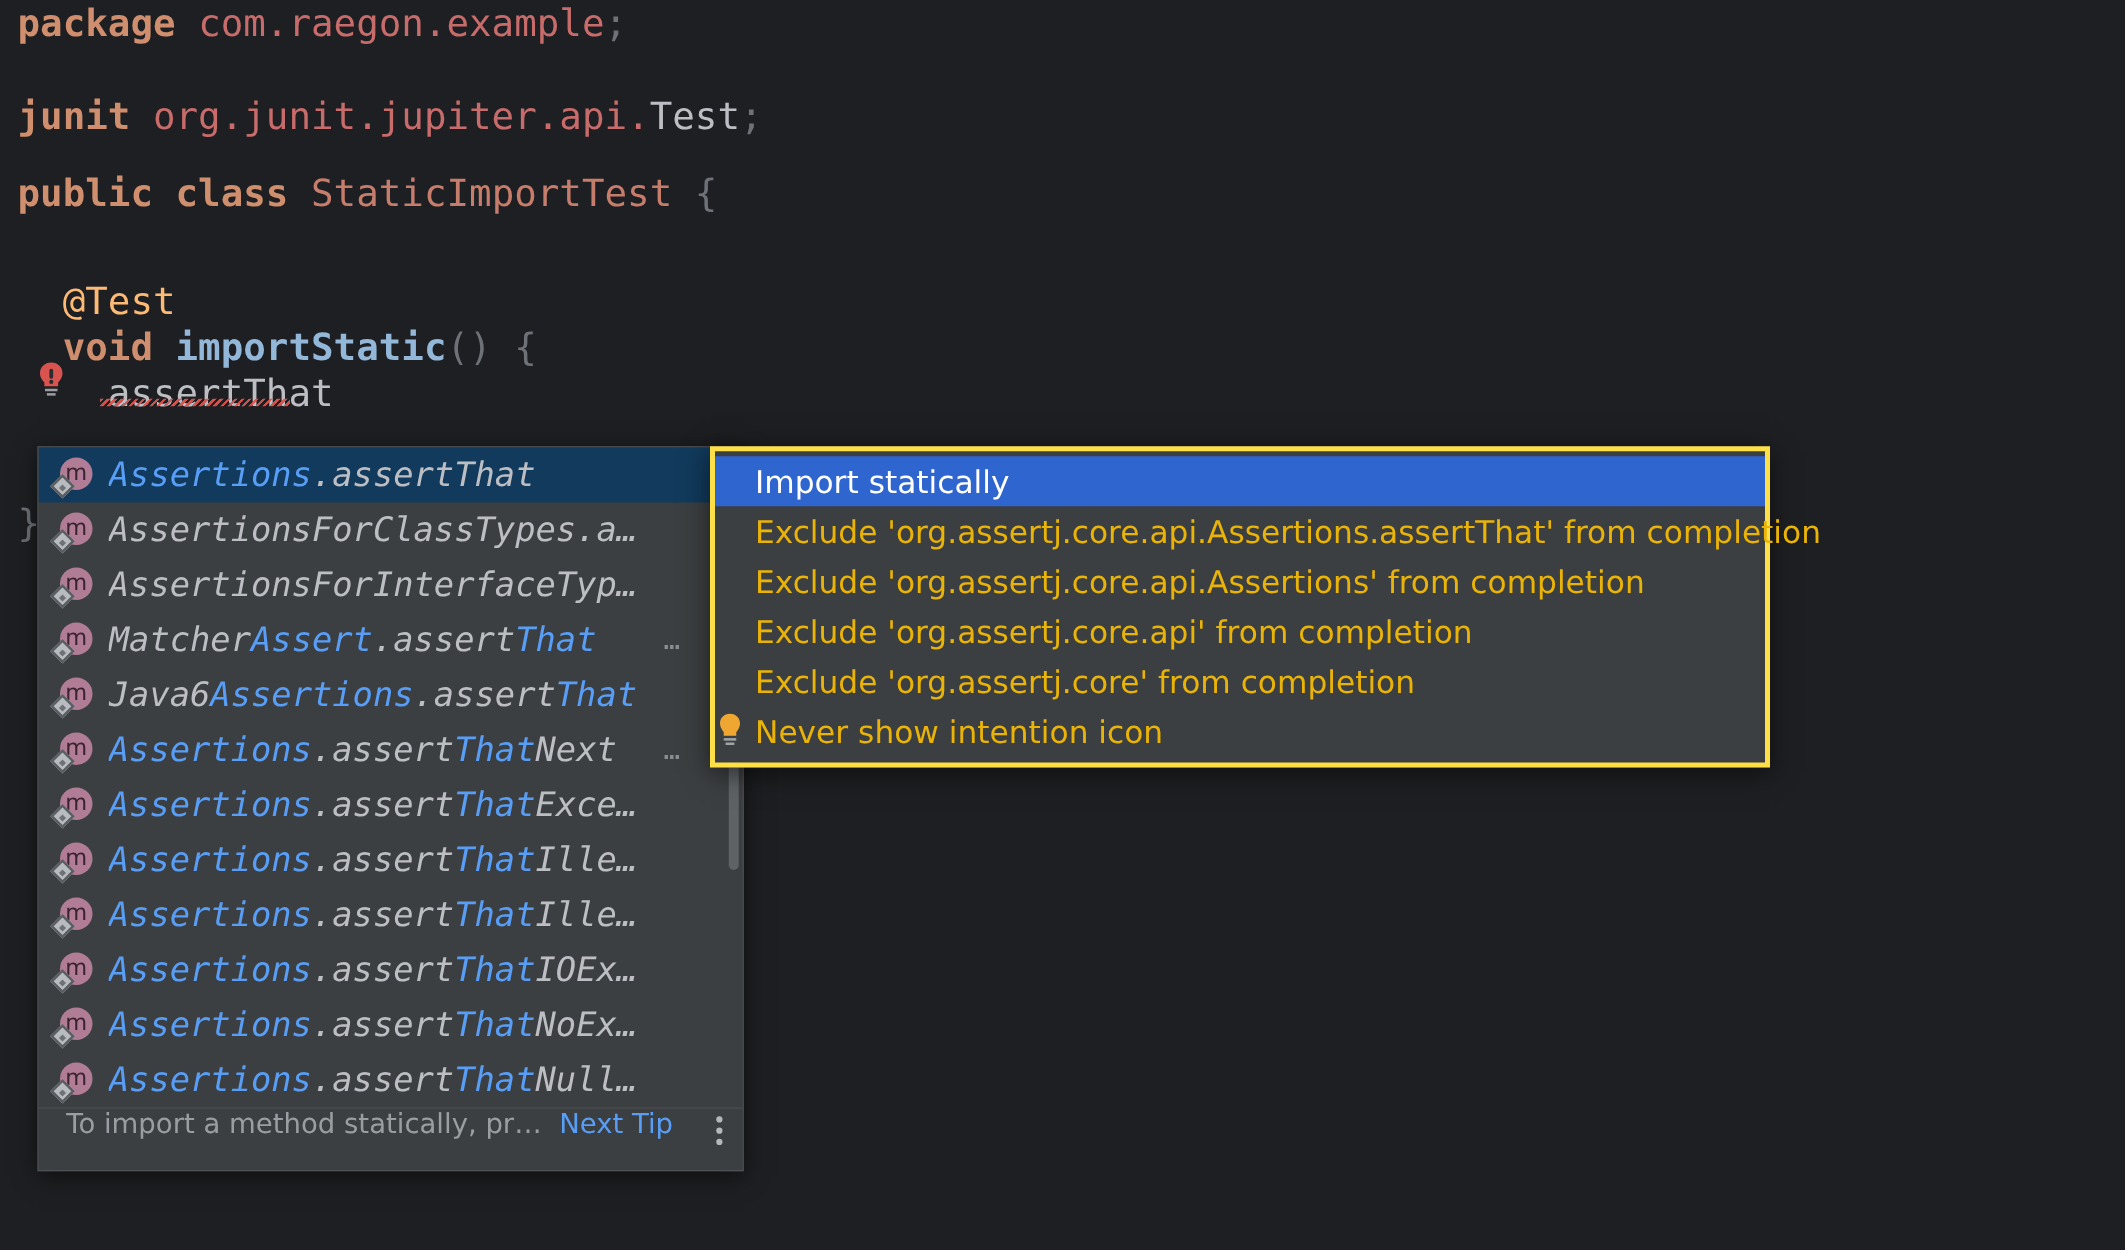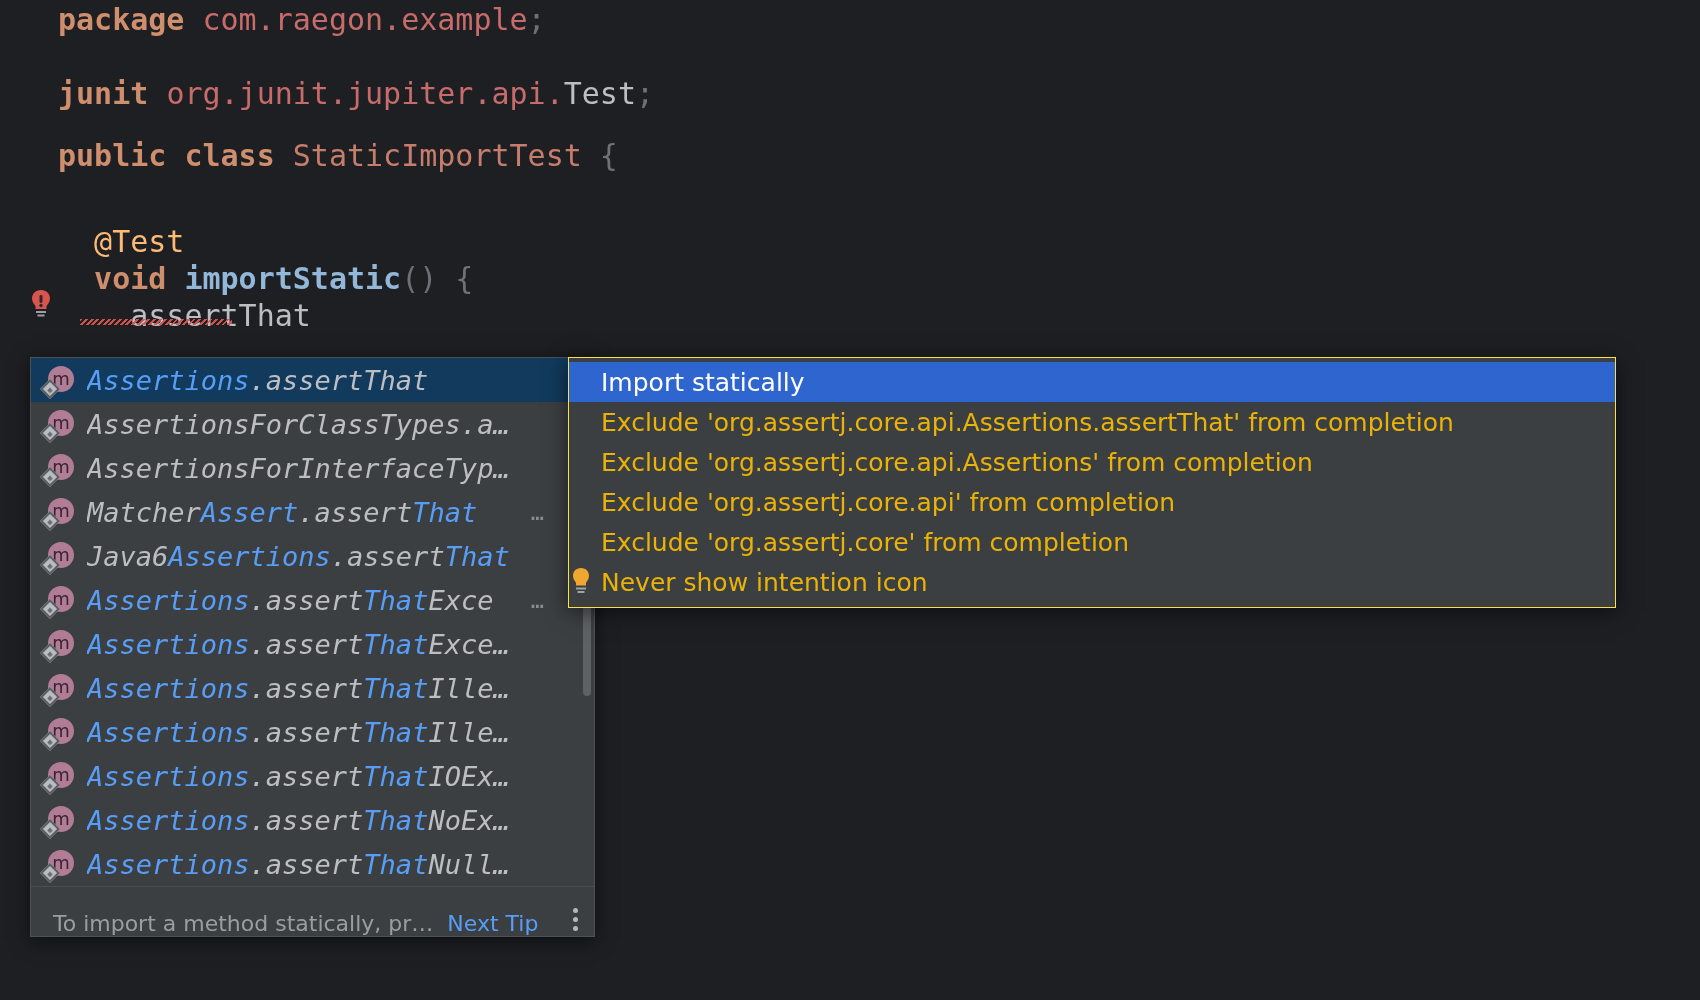--- a/index.html
+++ b/index.html
@@ -25,21 +25,20 @@
   }
 
   .code-line {
     position: absolute;
     left: 0;
     font-family: "DejaVu Sans Mono", "Liberation Mono", monospace;
     font-size: 30px;
     line-height: 40px;
     white-space: pre;
     color: #BCBEC4;
-    margin-left: 44px;
   }
 
   .kw      { color: #CF8E6D; font-weight: bold; }
   .strlit  { color: #C76B6B; }
   .cls     { color: #C77D6B; }
   .mth     { color: #93B7D8; font-weight: bold; }
   .punct   { color: #6E7278; }
   .plain   { color: #BCBEC4; }
   .annot   { color: #fdba74; }
 
@@ -148,21 +147,21 @@
     font-size: 22px;
     letter-spacing: 2px;
   }
 
   
   #completion-hint {
     height: 50px;
     background: #3C3F41;
     border-top: 1px solid #4A4E50;
     display: flex;
-    align-items: flex-end;
+    align-items: flex-start;
     padding: 0 10px 0 22px;
     font-family: "DejaVu Sans", "Liberation Sans", sans-serif;
     font-size: 22px;
     color: #9A9EA2;
     white-space: nowrap;
     gap: 14px;
   }
   #completion-hint .next-tip {
     color: #589DF6;
     cursor: pointer;
@@ -198,23 +197,23 @@
     width: 8px;
     background: #5E6265;
     border-radius: 4px;
   }
 
   
   #intention-popup {
     position: absolute;
     left: 568px;
     top: 357px;
-    width: 1048px;
+    width: 848px;
     background: #3C3F41;
-    border: 1px solid #fde047;
+    border: 4px solid #fde047;
     box-shadow: 0 4px 20px rgba(0,0,0,0.55);
     z-index: 20;
     padding: 4px 0 5px 0;
   }
   .int-item {
     height: 40px;
     display: flex;
     align-items: center;
     padding-left: 26px;
     font-family: "DejaVu Sans", "Liberation Sans", sans-serif;
@@ -301,21 +300,21 @@
           <span class="circle">m</span>
           <span class="diamond"></span>
         </span>
         <span class="comp-text"><span class="dim">Java6</span><span class="match">Assertions</span><span class="dim">.assert</span><span class="match">That</span></span>
       </li>
       <li class="comp-item">
         <span class="comp-icon">
           <span class="circle">m</span>
           <span class="diamond"></span>
         </span>
-        <span class="comp-text"><span class="match">Assertions</span><span class="dim">.assert</span><span class="match">That</span><span class="dim">Exce</span></span>
+        <span class="comp-text"><span class="match">Assertions</span><span class="dim">.assert</span><span class="match">That</span><span class="dim">Next</span></span>
         <span class="comp-tail">…</span>
       </li>
       <li class="comp-item">
         <span class="comp-icon">
           <span class="circle">m</span>
           <span class="diamond"></span>
         </span>
         <span class="comp-text"><span class="match">Assertions</span><span class="dim">.assert</span><span class="match">That</span><span class="dim">Exce…</span></span>
       </li>
       <li class="comp-item">

